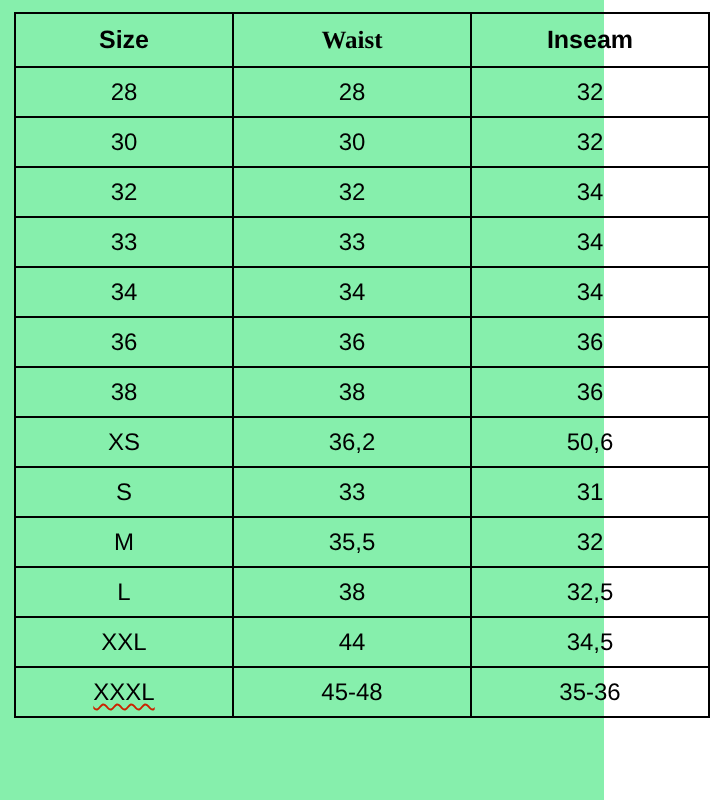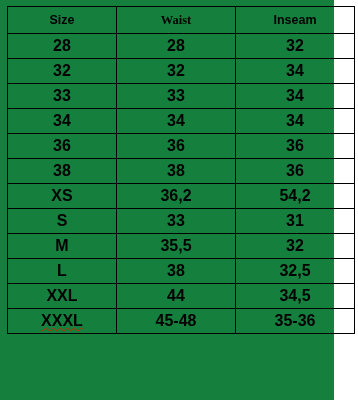--- a/index.html
+++ b/index.html
@@ -7,40 +7,40 @@
     padding: 0;
     background: #ffffff;
   }
   body {
     width: 358px;
     height: 400px;
     font-family: "Liberation Sans", sans-serif;
     overflow: hidden;
   }
   .page {
-    width: 334px;
+    width: 302px;
     height: 400px;
     box-sizing: border-box;
     padding: 6px 7px 22px 7px;
-    background: #15803d;
+    background: #86efac;
   }
   table.size-table {
     border-collapse: collapse;
     width: 344px;
     table-layout: fixed;
   }
   table.size-table td, table.size-table th {
     border: 1px solid #000000;
     text-align: center;
     vertical-align: middle;
-    font-size: 16px;
+    font-size: 12px;
     color: #000000;
     height: 24px;
     padding: 0;
-    font-weight: bold;
+    font-weight: normal;
   }
   table.size-table th {
     font-weight: bold;
     font-size: 12.5px;
     height: 26px;
   }
   .col-size { width: 108px; }
   .col-waist { width: 118px; font-family: Liberation Serif, serif; }
   .col-inseam { width: 118px; margin-top: 24px; }
   .squiggle {
@@ -64,20 +64,25 @@
         <th class="col-inseam">Inseam</th>
       </tr>
     </thead>
     <tbody>
       <tr>
         <td>28</td>
         <td>28</td>
         <td>32</td>
       </tr>
       <tr>
+        <td>30</td>
+        <td>30</td>
+        <td>32</td>
+      </tr>
+      <tr>
         <td>32</td>
         <td>32</td>
         <td>34</td>
       </tr>
       <tr>
         <td>33</td>
         <td>33</td>
         <td>34</td>
       </tr>
       <tr>
@@ -91,21 +96,21 @@
         <td>36</td>
       </tr>
       <tr>
         <td>38</td>
         <td>38</td>
         <td>36</td>
       </tr>
       <tr>
         <td>XS</td>
         <td>36,2</td>
-        <td>54,2</td>
+        <td>50,6</td>
       </tr>
       <tr>
         <td>S</td>
         <td>33</td>
         <td>31</td>
       </tr>
       <tr>
         <td>M</td>
         <td>35,5</td>
         <td>32</td>

